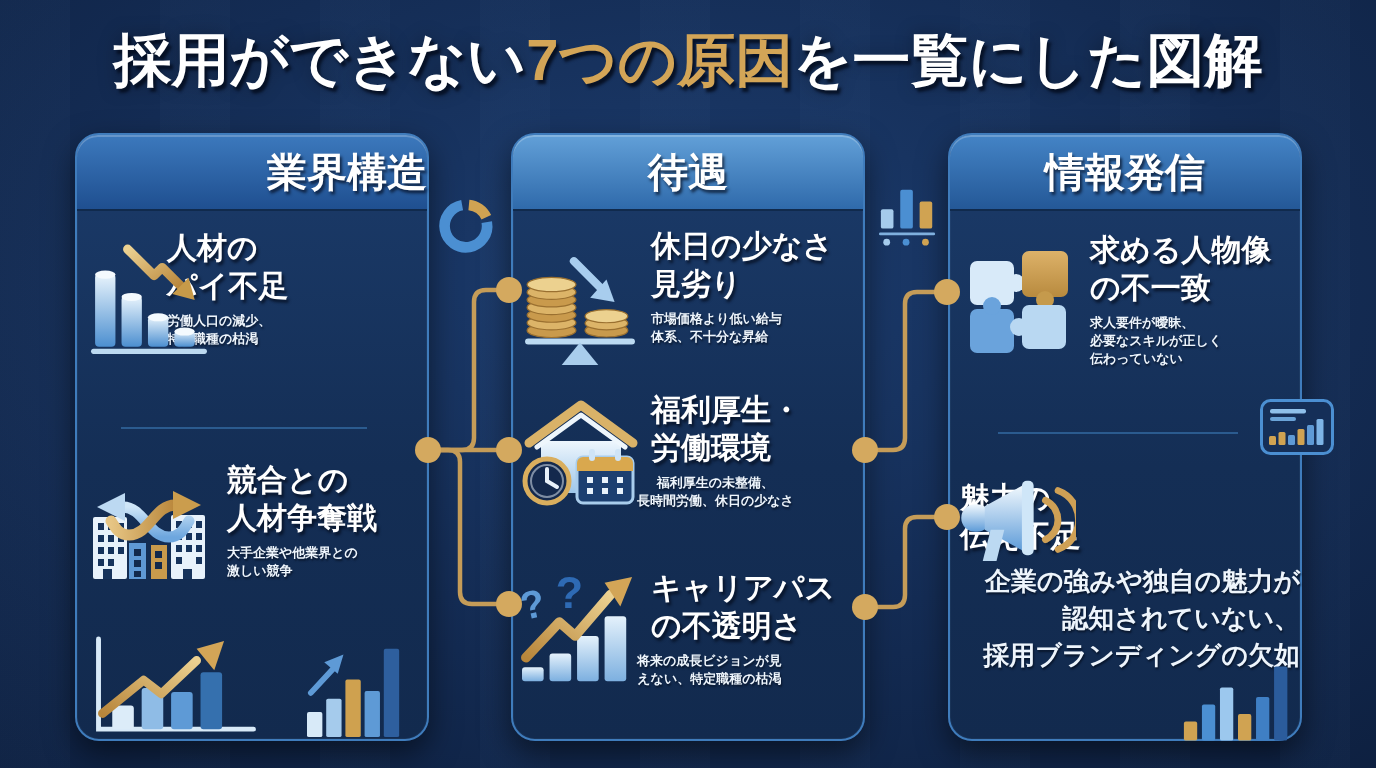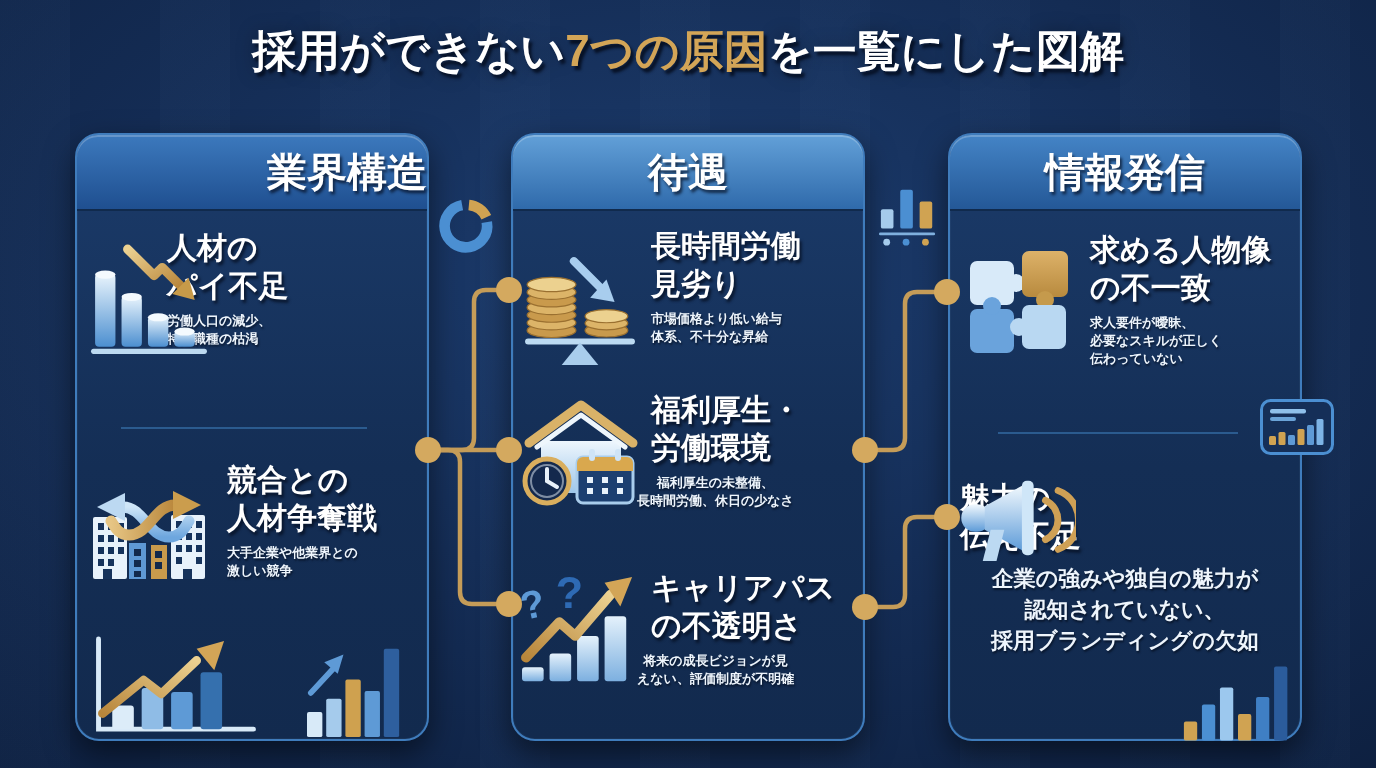--- a/index.html
+++ b/index.html
@@ -6,21 +6,21 @@
   .stage{
     position:relative;width:1376px;height:768px;overflow:hidden;
     font-family:"Liberation Sans","DejaVu Sans",sans-serif;
     background:
       repeating-linear-gradient(90deg, rgba(120,170,230,.03) 0 70px, rgba(0,0,0,0) 70px 160px),
       radial-gradient(1300px 760px at 50% 36%, #1c3c6e 0%, #142c54 46%, #0b1b38 100%);
   }
   
   .title{
     position:absolute;top:22px;left:0;width:100%;text-align:center;
-    font-size:44px;font-weight:900;color:#ffffff;letter-spacing:0;
+    font-size:58px;font-weight:900;color:#ffffff;letter-spacing:0;
     text-shadow:3px 4px 3px rgba(3,10,26,.8), 0 0 18px rgba(0,0,0,.35);
     white-space:nowrap;z-index:3;
   }
   .title .gold{color:#d3a557;text-shadow:3px 4px 3px rgba(3,10,26,.85);}
   
   .card{
     position:absolute;top:133px;width:354px;height:608px;border-radius:24px;
     background:linear-gradient(180deg,#1b3b6a 0%,#142e55 55%,#122a4e 100%);
     border:2px solid #3f7cbc;box-sizing:border-box;
     box-shadow:0 12px 30px rgba(0,0,0,.5), inset 0 0 0 1px rgba(160,200,240,.06);
@@ -42,21 +42,21 @@
   .heading{
     font-size:30px;font-weight:900;color:#fff;line-height:1.26;white-space:pre-line;
     text-shadow:2px 3px 3px rgba(3,10,24,.75);
   }
   .desc{
     font-size:13px;font-weight:700;color:#eef5fc;line-height:1.4;margin-top:7px;
     white-space:pre;text-shadow:1px 2px 2px rgba(3,10,24,.65);
   }
   .desc-center{text-align:center;width:max-content;margin-left:-14px;}
   .desc-wide{
-    position:absolute;left:0;right:0;text-align:center;font-size:22px;font-weight:700;
+    position:absolute;left:0;right:0;text-align:right;font-size:26px;font-weight:700;
     color:#eef5fc;line-height:1.42;white-space:pre-line;text-shadow:1px 2px 2px rgba(3,10,24,.65);
   }
   .divider{position:absolute;height:2px;background:#2e6196;opacity:.9;}
   
   .connectors{position:absolute;left:0;top:0;z-index:5;pointer-events:none;}
   .floater{position:absolute;z-index:6;}
 </style>
 </head>
 <body>
 
@@ -217,21 +217,21 @@
               <ellipse cx="30" cy="42.5" rx="24" ry="7" fill="#dcb468"></ellipse>
             <ellipse cx="30" cy="35" rx="24" ry="7" fill="#ecd18f"></ellipse>
             <ellipse cx="84" cy="80" rx="21" ry="6.5" fill="#c99a4c"></ellipse>
               <ellipse cx="84" cy="73" rx="21" ry="6.5" fill="#dcb468"></ellipse>
             <ellipse cx="84" cy="66" rx="21" ry="6.5" fill="#ecd18f"></ellipse>
           </g>
           <rect x="4" y="88" width="108" height="6" rx="3" fill="#bcdaf2"></rect>
           <polygon points="58,92 76,114 40,114" fill="#a9cdec"></polygon>
         </svg>
         <div style="margin-left:132px">
-          <div class="heading">長時間労働
+          <div class="heading">休日の少なさ
 見劣り</div>
           <div class="desc">市場価格より低い給与
 体系、不十分な昇給</div>
         </div>
       </div>
 
       <div class="item" style="left:6px;top:180px;width:346px">
         <svg class="item-icon" style="left:0;top:6px" width="124" height="112" viewBox="0 0 124 112">
           <defs>
               <linearGradient id="g4h" x1="0" y1="0" x2="0" y2="1">
@@ -284,21 +284,21 @@
           <rect x="86" y="44" width="22" height="66" rx="3" fill="url(#g5b)"></rect>
           <path d="M6 86 L40 50 L56 64 L92 22" stroke="url(#g5g)" fill="none" stroke-width="10" stroke-linejoin="round" stroke-linecap="round"></path>
           <polygon points="114,4 86,10 102,34" fill="#d3a557"></polygon>
           <text x="2" y="46" font-size="40" font-weight="bold" fill="#5e9ad6" transform="rotate(-12 12 40)">?</text>
           <text x="36" y="36" font-size="46" font-weight="bold" fill="#2e6ab4">?</text>
         </svg>
         <div style="margin-left:132px">
           <div class="heading">キャリアパス
 の不透明さ</div>
           <div class="desc desc-center">将来の成長ビジョンが見
-えない、評価制度が不明確</div>
+えない、特定職種の枯渇</div>
         </div>
       </div>
     </div>
   </div>
 
   <div class="card" style="left:948px">
     <div class="card-header hdr3">
         <span>情報発信</span>
       </div>
     <div class="card-body">

